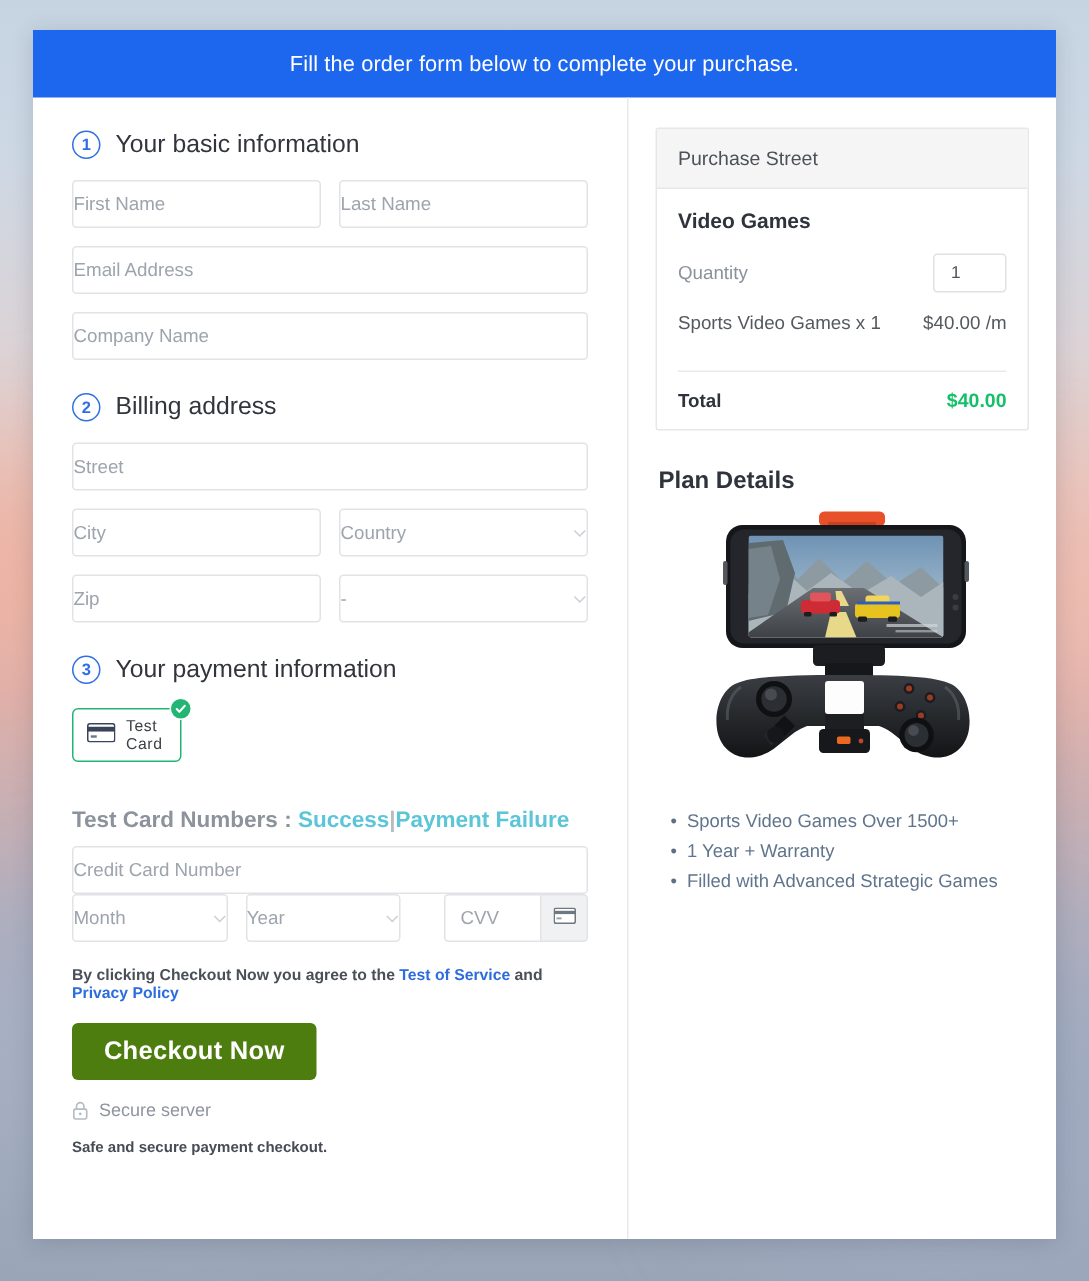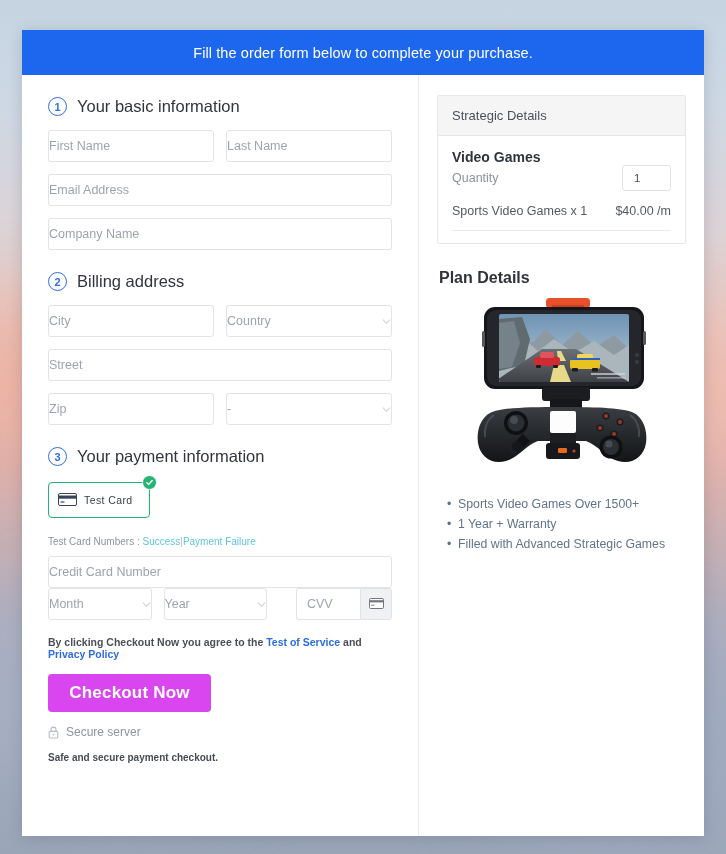--- a/index.html
+++ b/index.html
@@ -28,21 +28,21 @@
   
   .bg-blob { position: absolute; border-radius: 50%; filter: blur(38px); pointer-events: none; }
   .blob-a { left: -60px; top: 300px; width: 300px; height: 160px; background: rgba(236,176,160,.75); }
   .blob-b { right: -40px; top: 330px; width: 260px; height: 150px; background: rgba(240,190,178,.7); }
   .blob-c { left: -40px; top: 600px; width: 320px; height: 200px; background: rgba(168,176,196,.8); }
   .blob-d { right: -50px; top: 640px; width: 300px; height: 220px; background: rgba(160,170,192,.8); }
   .blob-e { left: 200px; top: 470px; width: 360px; height: 120px; background: rgba(214,186,190,.5); }
 
   .card {
     position: absolute;
-    left: 22px; top: 30px;
+    left: 22px; top: 20px;
     width: 682px; height: 806px;
     background: #ffffff;
     box-shadow: 0 2px 14px rgba(40,50,70,.18);
     overflow: hidden;
   }
   .banner {
     height: 45px;
     background: #1d66ee;
     color: #ffffff;
     display: flex; align-items: center; justify-content: center;
@@ -75,34 +75,34 @@
   }
   .field.half { flex: 1 1 50%; }
   .field.full { width: 100%; }
   .select { justify-content: space-between; }
   .chev { width: 9px; height: 9px; flex: 0 0 auto; opacity: .5; }
   .chev svg { display: block; }
 
   
   .pm-wrap { position: relative; display: inline-block; margin: 2px 0 14px 0; }
   .pm-tile {
-    width: 102px; height: 36px; border: 1.5px solid #21b573; border-radius: 4px;
+    width: 73px; height: 36px; border: 1.5px solid #21b573; border-radius: 4px;
     display: flex; align-items: center; gap: 7px; padding: 0 9px;
-    font-size: 10.5px; color: #3c4049; letter-spacing: .4px;
+    font-size: 10.5px; color: #3c4049; letter-spacing: .4px; justify-content: flex-end;
   }
   .pm-badge {
     position: absolute; right: -7px; top: -7px;
     width: 15px; height: 15px; border-radius: 50%;
     background: #22b573; color: #fff;
     display: flex; align-items: center; justify-content: center;
     border: 1.5px solid #fff;
   }
   .pm-badge svg { display: block; }
 
-  .testline { font-size: 10px; color: #8d939c; margin: 4px 0 9px 0; }
+  .testline { font-size: 15px; color: #8d939c; margin: 16px 0 9px 0; font-weight: bold; }
   .testline a { color: #5cc6d8; text-decoration: none; }
   .testline .sep { color: #b7bcc3; }
 
   .ccrow { display: flex; }
   .cc-field { width: 162px; }
 
   .expiry-row { display: flex; gap: 12px; margin-bottom: 16px; align-items: center; }
   .sm-select { width: 100px; }
   .cvv-group { display: flex; width: 96px; }
   .cvv-input {
@@ -112,48 +112,48 @@
   }
   .cvv-btn {
     width: 32px; height: 32px; border: 1px solid #e1e3e6; border-radius: 0 3px 3px 0;
     background: #f0f1f3; display: flex; align-items: center; justify-content: center;
   }
 
   .agree { font-size: 10.5px; color: #4a4f58; margin: 0 0 14px 0; font-weight: 600; }
   .agree a { color: #2d6cdf; text-decoration: none; }
 
   .checkout-btn {
-    width: 163px; height: 38px; background: #d946ef; border: none; border-radius: 4px;
+    width: 163px; height: 38px; background: #4d7c0f; border: none; border-radius: 4px;
     color: #fff; font-size: 17px; font-weight: 700; letter-spacing: .2px;
     display: flex; align-items: center; justify-content: center;
     margin: 0 0 13px 0; cursor: pointer;
     font-family: "Liberation Sans", sans-serif;
   }
 
   .secure { display: flex; align-items: center; gap: 7px; font-size: 12px; color: #8f959e; margin-bottom: 13px; }
   .secure svg { display: block; }
   .safe-note { font-size: 10px; color: #474c55; font-weight: 600; }
 
   
   .purchase-box { border: 1px solid #e6e7ea; border-radius: 2px; }
   .purchase-head {
     background: #f5f5f6; border-bottom: 1px solid #e6e7ea;
     padding: 12px 14px; font-size: 13px; color: #4b5059;
   }
   .purchase-body { padding: 13px 14px 12px 14px; }
-  .pd-title { font-size: 14px; font-weight: 700; color: #2f333b; }
+  .pd-title { font-size: 14px; font-weight: 700; color: #2f333b; margin-bottom: 14px; }
   .qty-row { display: flex; align-items: center; justify-content: space-between; margin-bottom: 13px; }
   .qty-label { font-size: 12.5px; color: #8c929b; }
   .qty-box {
     width: 49px; height: 26px; border: 1px solid #dfe1e4; border-radius: 3px;
     display: flex; align-items: center; padding-left: 11px;
     font-size: 11.5px; color: #4c525b; background: #fff;
   }
   .line-row { display: flex; align-items: center; justify-content: space-between;
-              font-size: 12.5px; color: #55595f; padding-bottom: 12px; border-bottom: 1px solid #e9eaec; }
+              font-size: 12.5px; color: #55595f; padding-bottom: 25px; border-bottom: 1px solid #e9eaec; }
   .total-row { display: flex; align-items: center; justify-content: space-between; padding-top: 11px; }
   .total-label { font-size: 12.5px; font-weight: 700; color: #2f333b; }
   .total-val { font-size: 13px; font-weight: 700; color: #14c06a; }
 
   .plan-title { font-size: 16px; font-weight: 700; color: #2f333b; margin: 25px 0 8px 2px; }
   .plan-img { width: 100%; height: 186px; display: flex; align-items: center; justify-content: center; }
   .plan-list { list-style: none; margin: 14px 0 0 0; padding: 0 0 0 10px; }
   .plan-list li { font-size: 12.3px; color: #60758c; line-height: 1.62; position: relative; padding-left: 11px; }
   .plan-list li::before { content: "•"; position: absolute; left: 0; color: #5b6f86; }
 </style>
@@ -193,32 +193,32 @@
         <div class="field full">Company Name</div>
       </div>
 
       
       <div class="step" style="margin-top:22px;">
         <div class="step-num">2</div>
         <div class="step-title">Billing address</div>
       </div>
 
       <div class="row">
+        <div class="field full">Street</div>
+      </div>
+      <div class="row">
         <div class="field half">City</div>
         <div class="field half select">
           <span>Country</span>
           <span class="chev">
             <svg viewBox="0 0 10 10" width="9" height="9">
                 <path d="M1 3 L5 7 L9 3" fill="none" stroke="#9aa0a8" stroke-width="1.2"></path>
               </svg>
           </span>
         </div>
-      </div>
-      <div class="row">
-        <div class="field full">Street</div>
       </div>
       <div class="row">
         <div class="field half">Zip</div>
         <div class="field half select">
           <span>-</span>
           <span class="chev">
             <svg viewBox="0 0 10 10" width="9" height="9">
                 <path d="M1 3 L5 7 L9 3" fill="none" stroke="#9aa0a8" stroke-width="1.2"></path>
               </svg>
           </span>
@@ -310,30 +310,34 @@
       </div>
 
       <div class="safe-note">Safe and secure payment checkout.</div>
     </div>
 
     <div class="divider-v"></div>
 
     <div class="col-right">
 
       <div class="purchase-box">
-        <div class="purchase-head">Strategic Details</div>
+        <div class="purchase-head">Purchase Street</div>
         <div class="purchase-body">
           <div class="pd-title">Video Games</div>
           <div class="qty-row">
             <span class="qty-label">Quantity</span>
             <div class="qty-box">1</div>
           </div>
           <div class="line-row">
             <span>Sports Video Games x 1</span>
             <span>$40.00 /m</span>
+          </div>
+          <div class="total-row">
+            <span class="total-label">Total</span>
+            <span class="total-val">$40.00</span>
           </div>
         </div>
       </div>
 
       <div class="plan-title">Plan Details</div>
 
       <div class="plan-img">
         <svg width="215" height="186" viewBox="0 0 215 186">
 
           <rect x="92" y="3" width="44" height="10" rx="3.5" fill="#e8502a"></rect>

